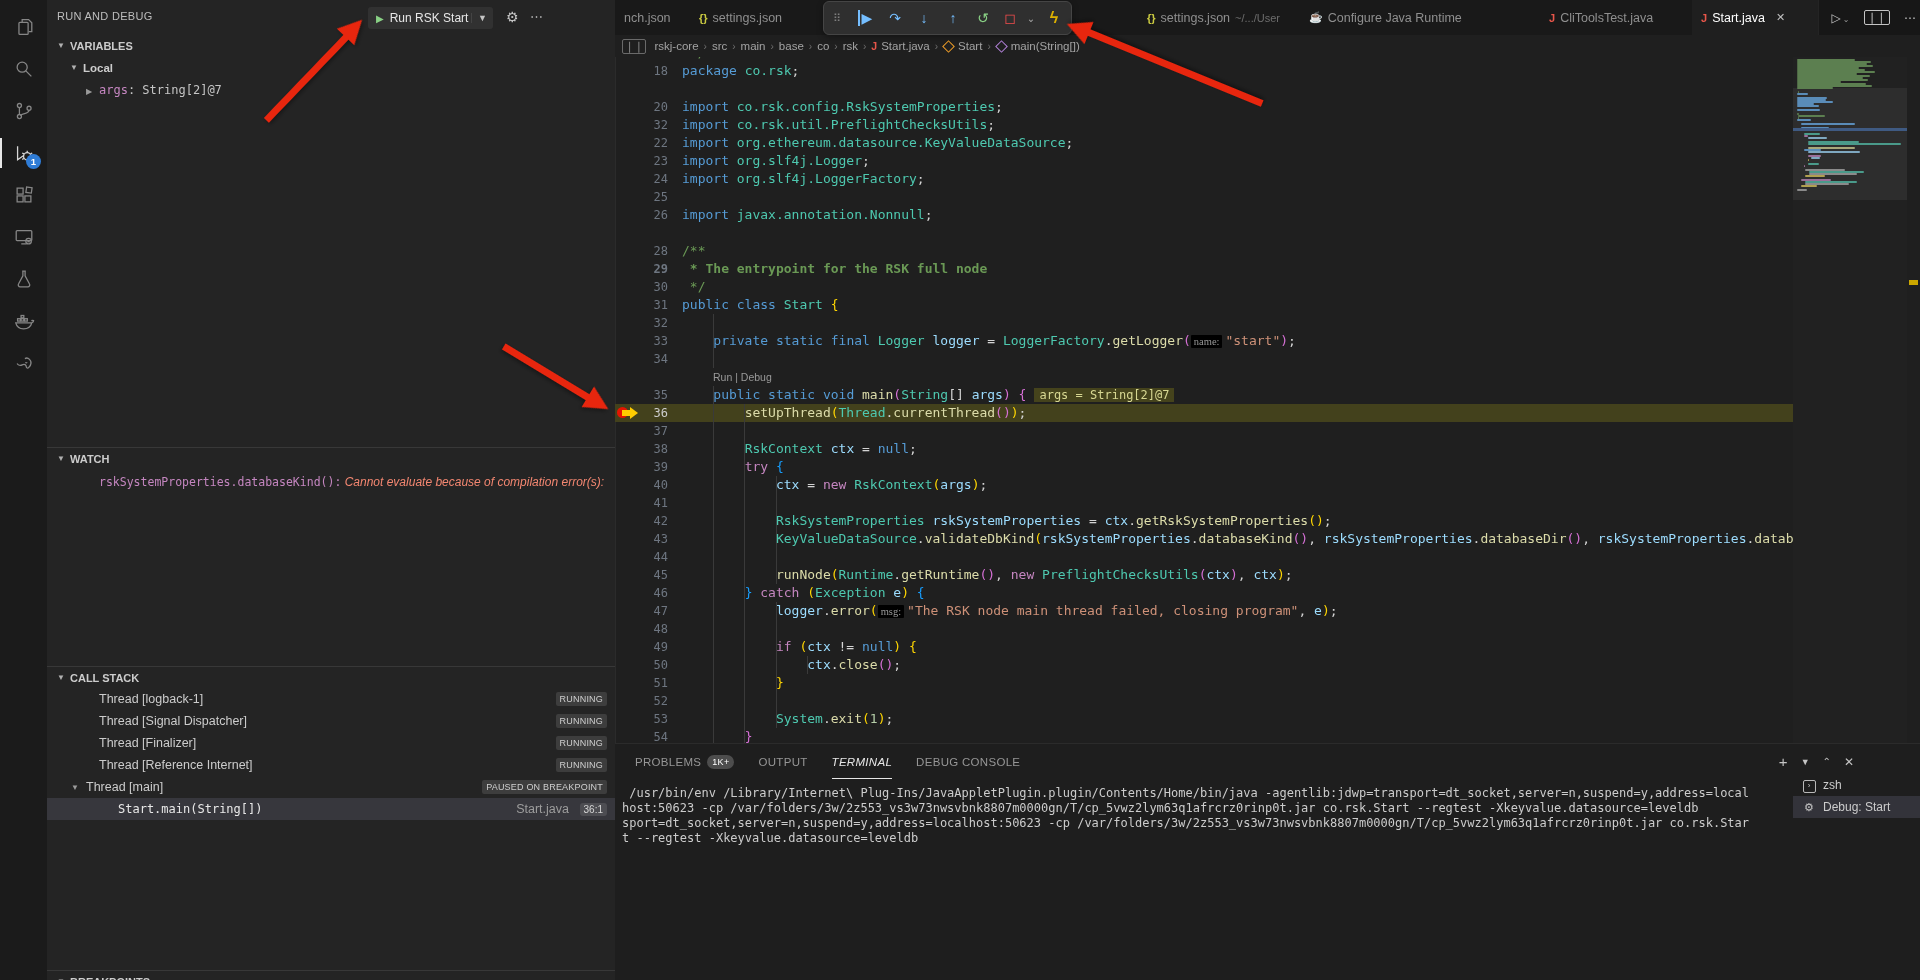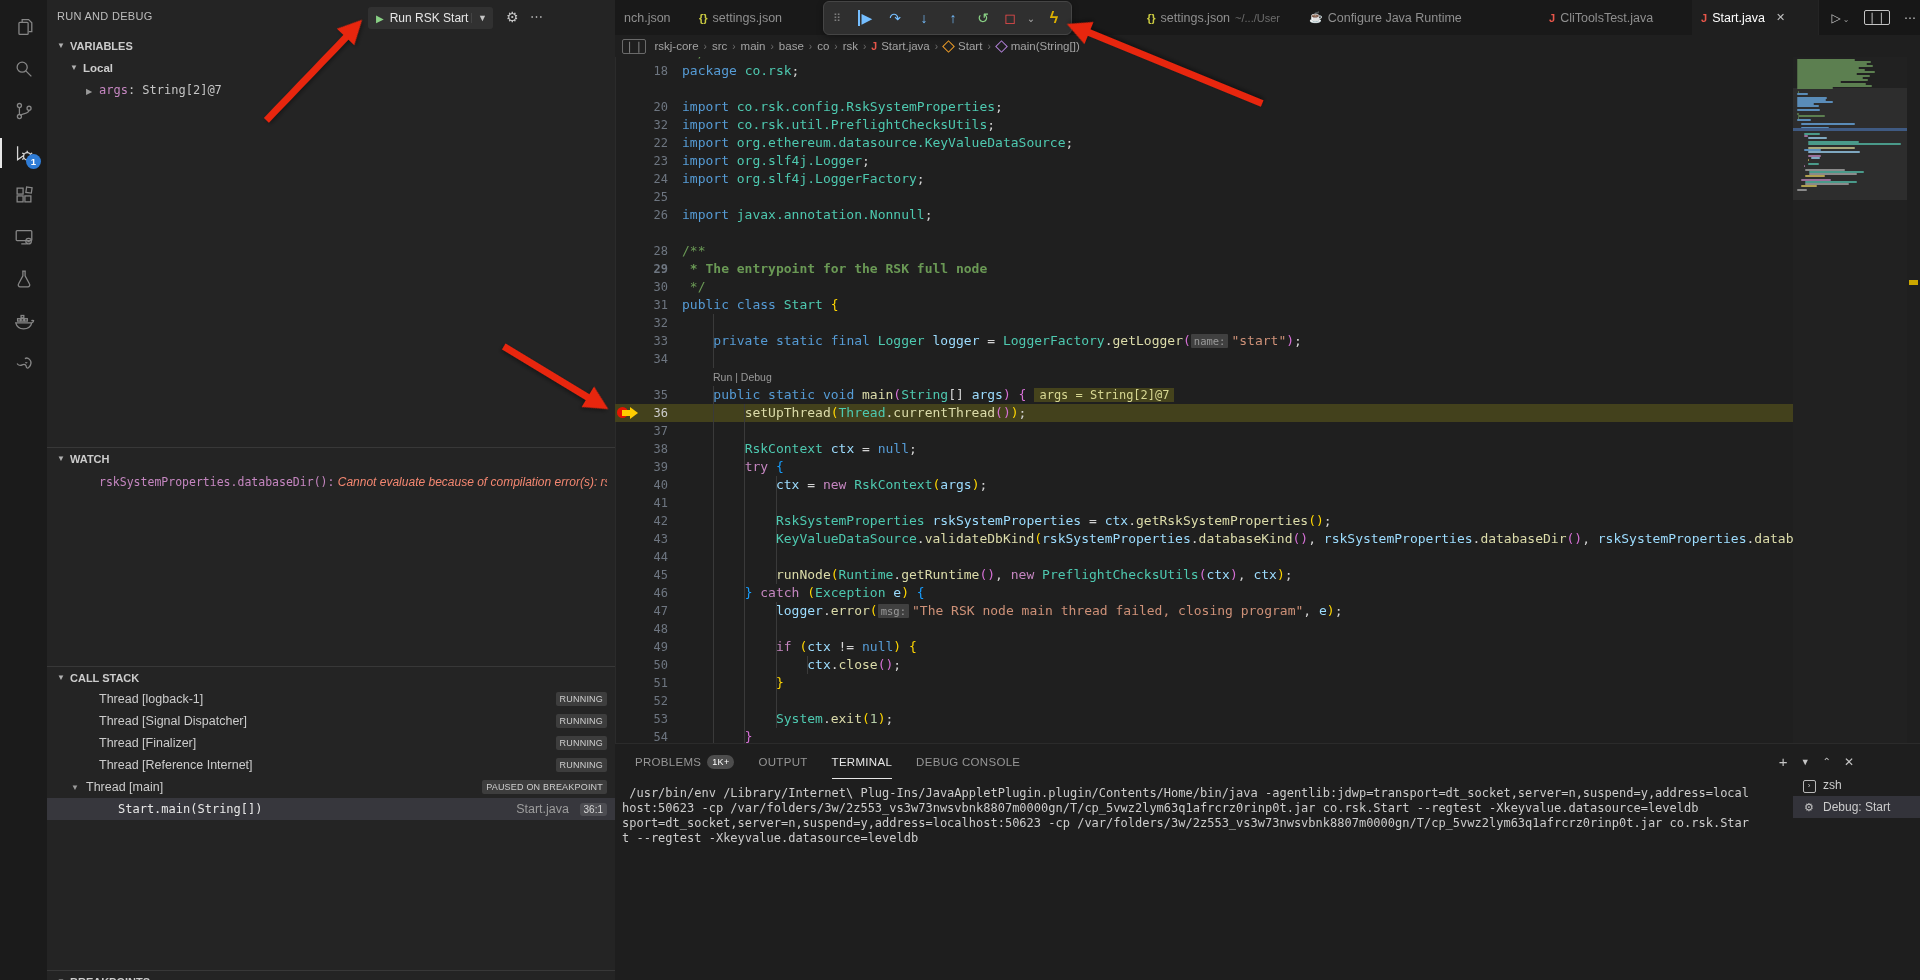--- a/index.html
+++ b/index.html
@@ -70,42 +70,42 @@
   .code-line .ln{position:absolute;left:0;top:0;width:53px;text-align:right;color:#6e7681;
                  font-family:"DejaVu Sans Mono",monospace;font-size:12px;line-height:18px;}
   .code-line.cur .ln{color:#cccccc;}
   .code-line .code{position:absolute;left:67px;top:0;white-space:pre;font-family:"DejaVu Sans Mono",monospace;
                    font-size:13px;line-height:18px;}
   .code-line.cur{background:#43411c;}
   .guide{position:absolute;top:0;height:18px;border-left:1px solid #3a3a3a;}
   .tk-k{color:#569cd6}.tk-c{color:#c586c0}.tk-t2{color:#4ec9b0}.tk-f{color:#dcdcaa}.tk-v{color:#9cdcfe}
   .tk-s{color:#ce9178}.tk-num{color:#b5cea8}.tk-cm{color:#6a9955}.tk-p{color:#d4d4d4}
   .tk-b1{color:#ffd602}.tk-b2{color:#d670d6}.tk-b3{color:#179fff}
-  .tk-h{background:#404040;color:#999999;font-size:10.5px;border-radius:1px;padding:1px 3px;margin-right:3px;}
+  .tk-h{background:#000000;color:#999999;font-size:10.5px;border-radius:1px;padding:1px 3px;margin-right:3px;font-family:Liberation Serif, serif;}
   .codelens{position:absolute;left:98px;font-size:10.5px;color:#999999;line-height:18px;}
   .inline-chip{background:#45431c;color:#d7d792;padding:0 5px;margin-left:8px;font-size:12px;}
   .bp-wrap{position:absolute;left:2px;top:2px;width:24px;height:14px;}
   .bp-dot{position:absolute;left:0;top:1px;width:11px;height:11px;border-radius:50%;background:#e51400;}
   .bp-arrow{position:absolute;left:5px;top:3.5px;width:8px;height:6px;background:#ffcc00;}
   .bp-arrow::after{content:"";position:absolute;left:8px;top:-3px;border-left:8px solid #ffcc00;
                    border-top:6px solid transparent;border-bottom:6px solid transparent;}
 
   
   #minimap{position:absolute;left:1178px;top:57px;width:114px;height:686px;background:#212121;overflow:hidden;}
   #minimap .bar{position:absolute;height:1.5px;border-radius:1px;}
   #mm-slider{position:absolute;left:0;width:114px;top:31px;height:112px;background:rgba(255,255,255,.055);}
   #scrollbar{position:absolute;left:1292px;top:57px;width:13px;height:686px;}
   #scroll-marker{position:absolute;left:2px;top:223px;width:9px;height:5px;background:#cca700;}
 
   
   #panel{position:absolute;left:0;top:743px;width:1305px;height:237px;background:#1e1e1e;border-top:1px solid #2b2b2b;}
   #panel-tabs{position:absolute;left:20px;top:0;height:35px;display:flex;align-items:center;gap:24px;
               font-size:11.5px;letter-spacing:.3px;color:#969696;}
   .ptab{display:flex;align-items:center;gap:6px;height:35px;}
-  .ptab.active{color:#e7e7e7;box-shadow:inset 0 -1px 0 #e7e7e7;}
+  .ptab.active{color:#e7e7e7;box-shadow:inset 0 -1px 0 #e7e7e7;font-style:italic;}
   .pbadge{background:#4d4d4d;color:#fff;font-size:9px;padding:2px 5px;border-radius:9px;}
   #panel-actions{position:absolute;right:66px;top:0;height:35px;display:flex;align-items:center;gap:13px;color:#c5c5c5;font-size:12px;}
   #terminal{position:absolute;left:7px;top:42px;width:1155px;overflow:hidden;}
   .term-line{white-space:pre;font-family:"DejaVu Sans Mono",monospace;font-size:12px;line-height:15px;color:#cccccc;}
   #term-list{position:absolute;left:1178px;top:30px;width:127px;}
   .tl-row{position:relative;height:22px;display:flex;align-items:center;font-size:12px;color:#cccccc;padding-left:8px;}
   .tl-row.sel{background:#33333a;}
   .tl-icon{width:16px;margin-right:6px;color:#c5c5c5;font-size:11px;text-align:center;}
   .tl-box{display:inline-block;width:11px;height:11px;border:1px solid #b9b9b9;border-radius:2px;font-size:8px;line-height:10px;text-align:center;}
 
@@ -212,21 +212,21 @@
       </span>
     </div>
 
     <div class="sec-sep" style="top:447px"></div>
     <div class="sec-hdr" style="top:450px">
       <span class="tw">▼</span>
       <span class="lbl">WATCH</span>
     </div>
     <div id="watch-row" style="top:473px">
       <span style="position:absolute;left:52px;top:2px;width:508px;overflow:hidden;white-space:nowrap;display:block;">
-        <span class="expr">rskSystemProperties.databaseDir():</span><span class="err"> Cannot evaluate because of compilation error(s): rsk…</span>
+        <span class="expr">rskSystemProperties.databaseKind():</span><span class="err"> Cannot evaluate because of compilation error(s): rsk…</span>
       </span>
     </div>
 
     <div class="sec-sep" style="top:666px"></div>
     <div class="sec-hdr" style="top:669px">
       <span class="tw">▼</span>
       <span class="lbl">CALL STACK</span>
     </div>
     <div id="callstack-rows">
         <div class="cs-row" style="top: 688px;">

